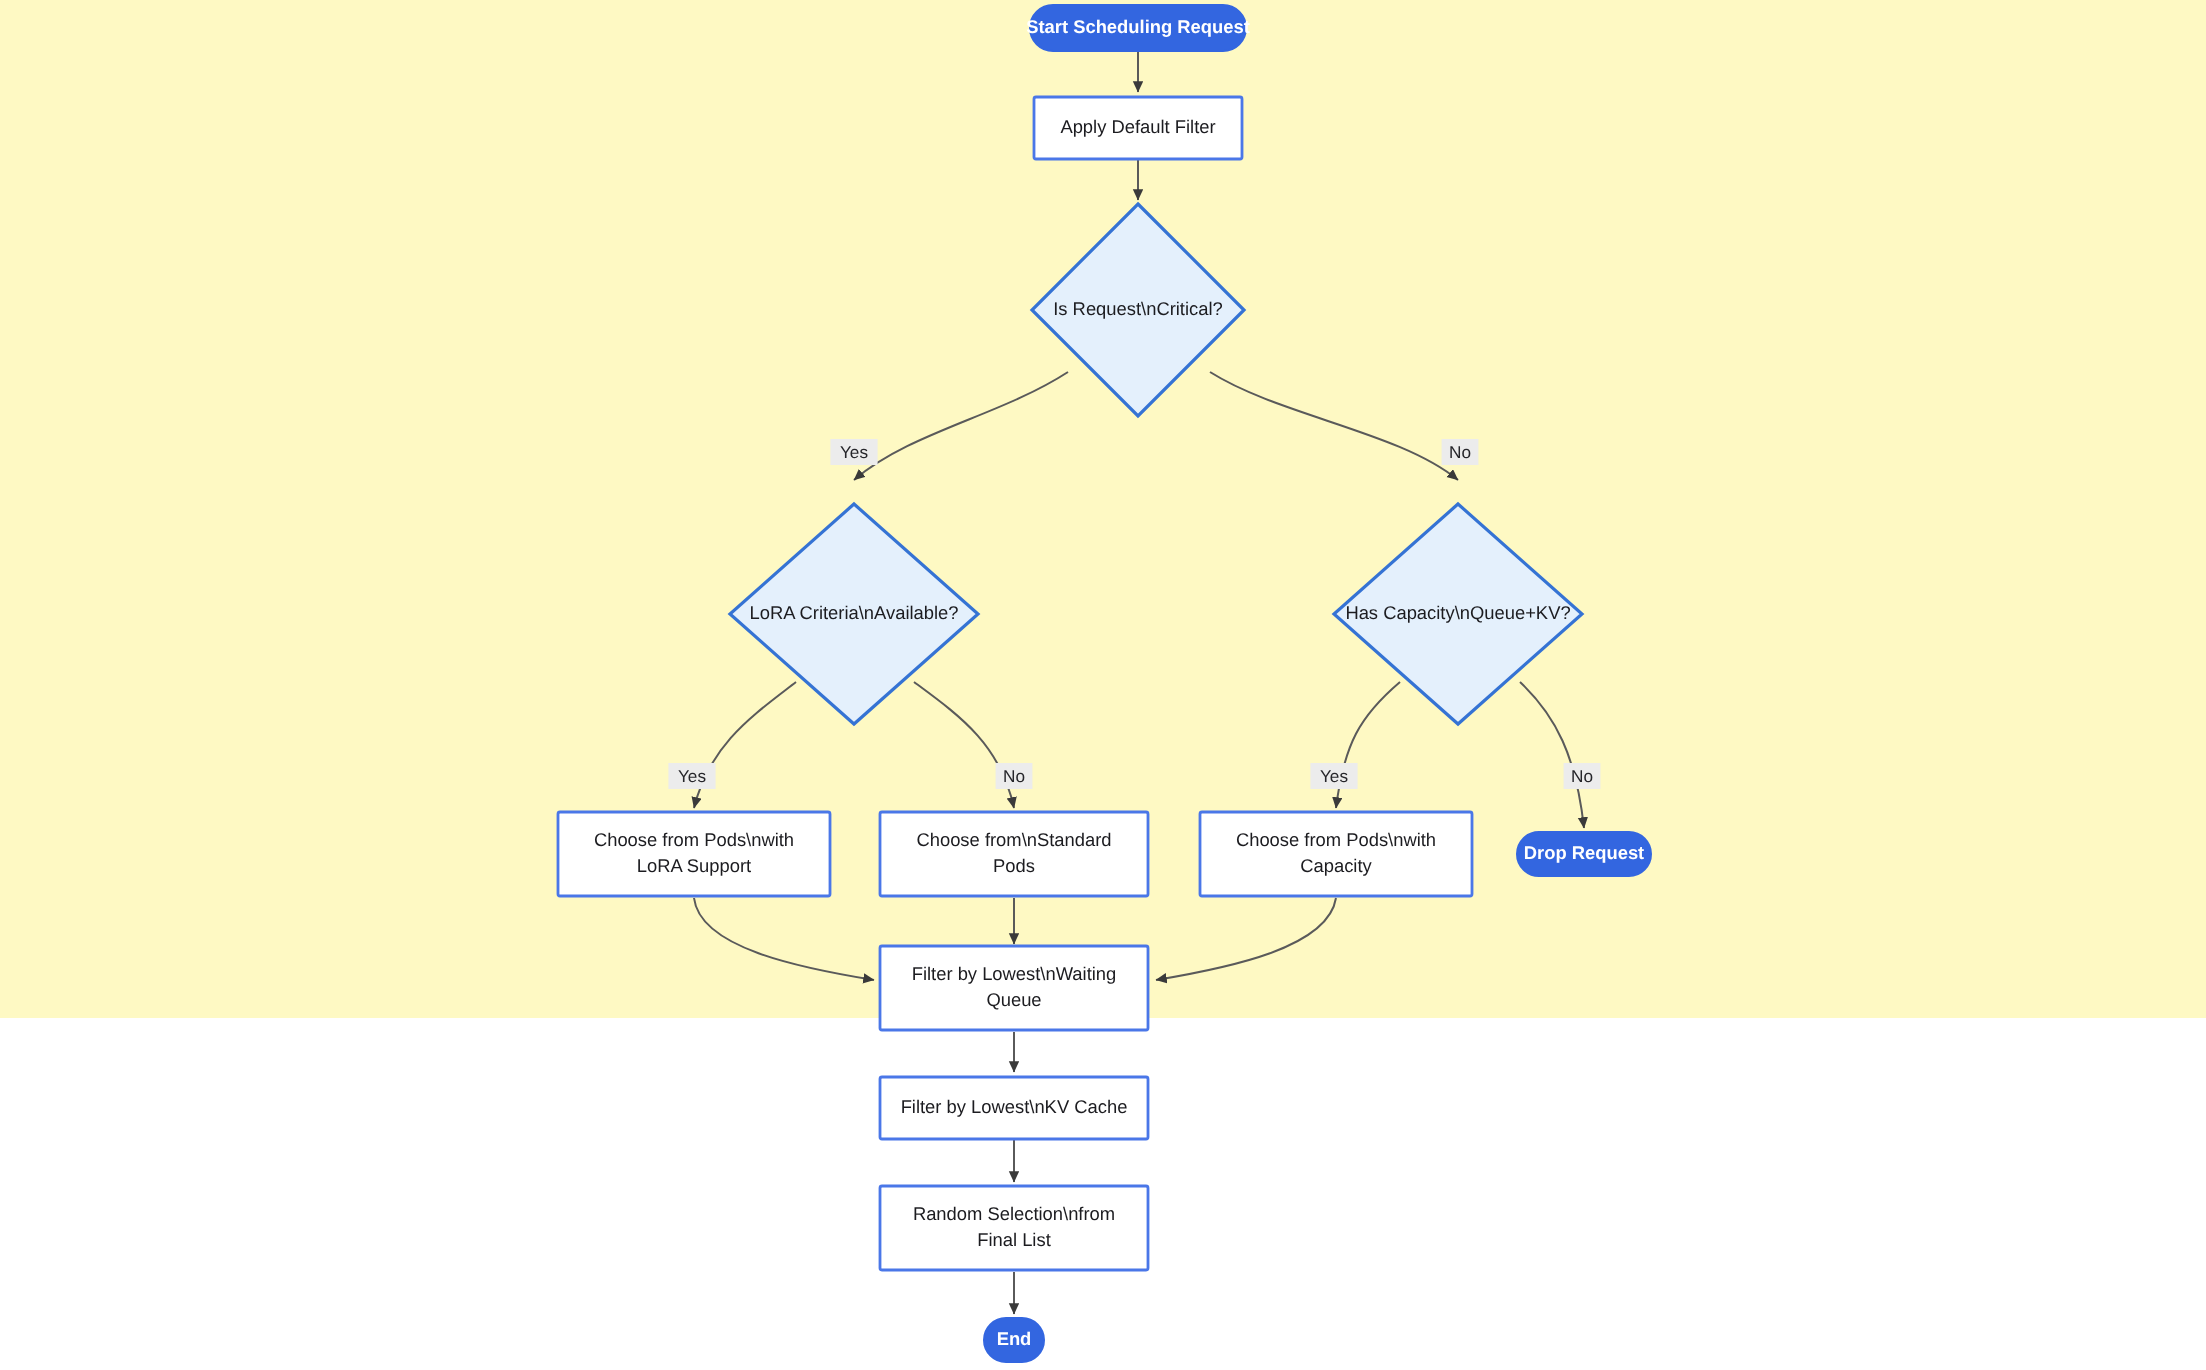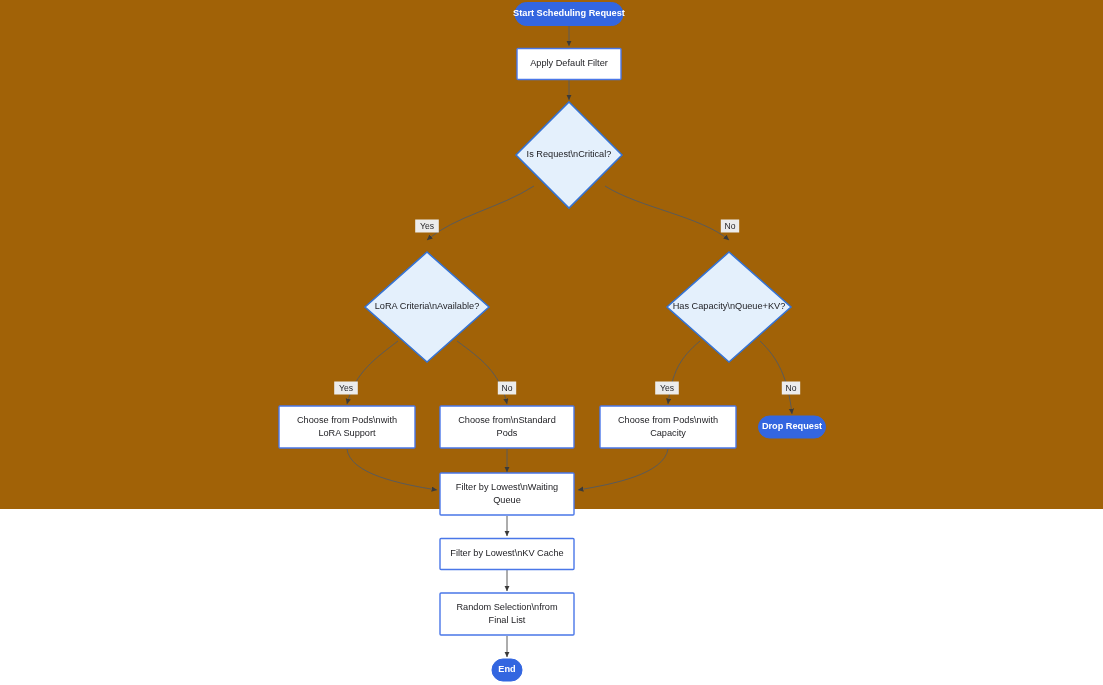--- a/index.html
+++ b/index.html
@@ -10,21 +10,21 @@
   body {
     width: 1103px;
     height: 685px;
     font-family: "Liberation Sans", sans-serif;
     overflow: hidden;
   }
   #flowchart-root {
     position: relative;
     width: 1103px;
     height: 509px;
-    background: #a16207;
+    background: #fef9c3;
     text-decoration: underline;
   }
   svg.diagram {
     display: block;
     width: 1103px;
     height: 685px;
   }
   .node-shape-rect {
     fill: #ffffff;
     stroke: #4a77e8;

